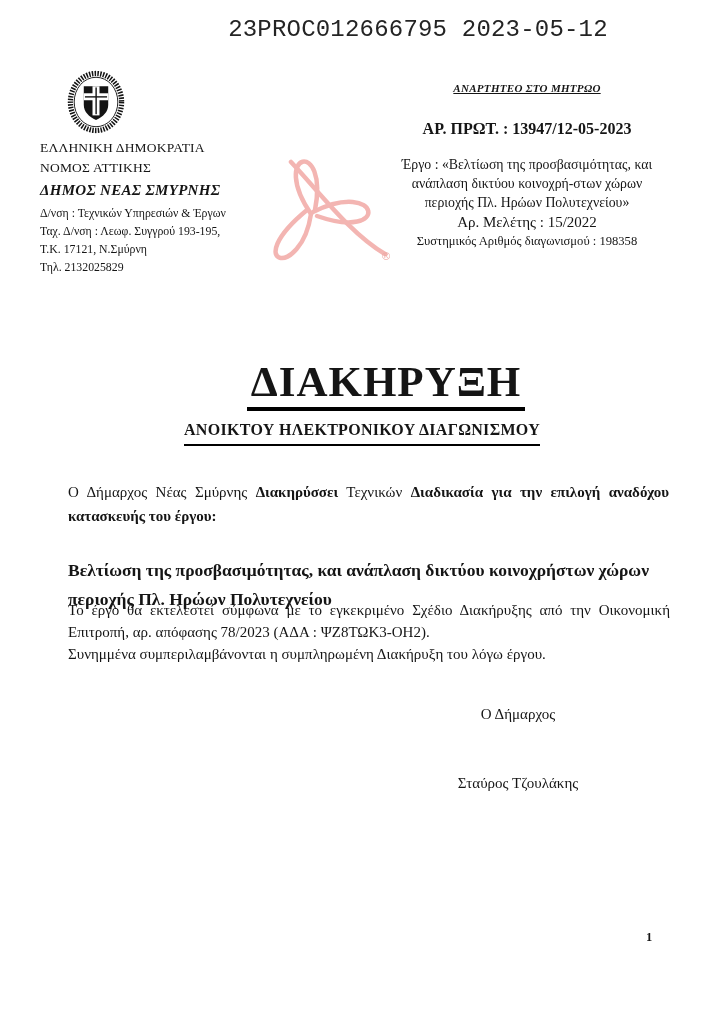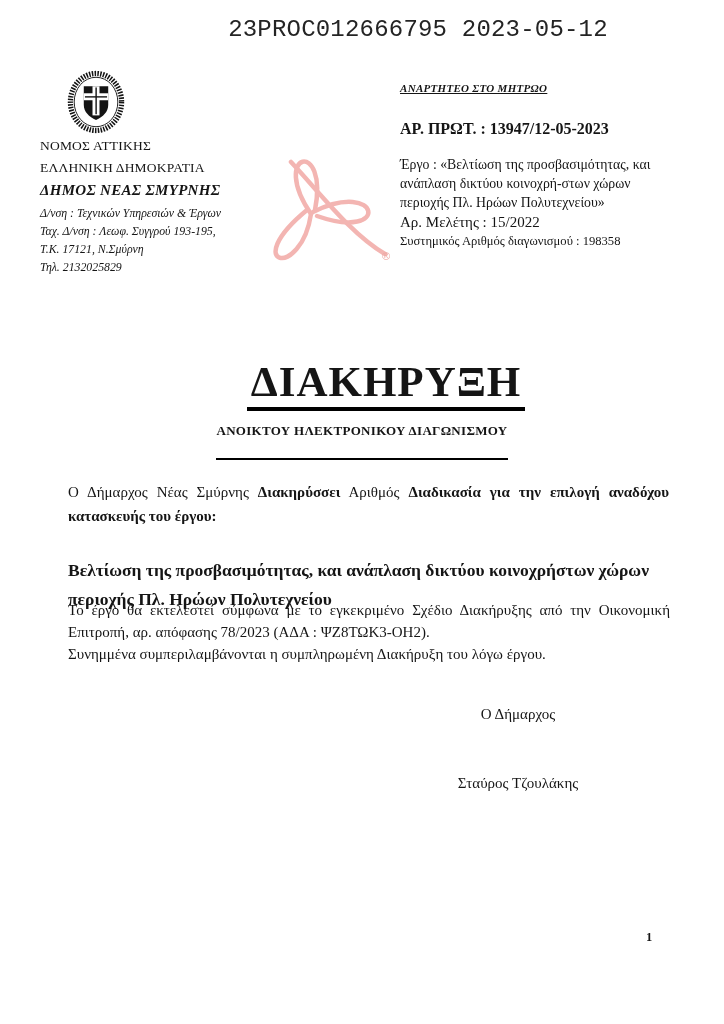--- a/index.html
+++ b/index.html
@@ -34,21 +34,21 @@
   .ag-line.first { margin-top: 6px; }
   .ag-muni {
     margin-top: 6px;
     font-size: 15px;
     font-weight: bold;
     font-style: italic;
     letter-spacing: 0.3px;
     white-space: nowrap;
   }
   .ag-small { font-size: 11.8px; line-height: 18px; white-space: nowrap; }
-  .ag-small-wrap { margin-top: 5px; font-style: italic; }
+  .ag-small-wrap { margin-top: 5px; }
 
   
   .sig-flower { position: absolute; left: 233px; top: 134px; width: 164px; height: 148px; z-index: 1; }
   .sig-reg {
     position: absolute; left: 382px; top: 250px; z-index: 1;
     font-family: "Liberation Sans", sans-serif;
     font-size: 11px; color: #eda9a5;
   }
   .sig-name {
     position: absolute; left: 229px; top: 72px; width: 190px; z-index: 2;
@@ -56,21 +56,21 @@
     font-size: 35px; line-height: 1.34; color: #1c1c1c;
     word-break: break-all;
   }
   .sig-details {
     position: absolute; left: 229px; top: 224px; width: 196px; z-index: 2;
     font-family: "Liberation Sans", sans-serif;
     font-size: 23px; line-height: 1.39; color: #1c1c1c;
   }
 
   
-  .proto { position: absolute; left: 400px; top: 82px; width: 254px; }
+  .proto { position: absolute; left: 400px; top: 82px; width: 254px; text-align: center; }
   .proto-posted {
     font-style: italic; font-weight: 600; font-size: 11px;
     text-decoration: underline; letter-spacing: 0.3px;
   }
   .proto-no { margin-top: 26px; font-weight: bold; font-size: 16px; }
   .proto-project { margin-top: 17px; font-size: 13.8px; line-height: 1.38; }
   .proto-study { margin-top: 2px; font-size: 15px; }
   .proto-system { margin-top: 3px; font-size: 12.6px; }
 
   
@@ -79,24 +79,24 @@
     display: inline-block;
     font-size: 43px; font-weight: bold; line-height: 1.12;
     letter-spacing: 1px;
     border-bottom: 4px solid #000;
     padding: 0 4px 1px 4px;
     margin-left: 48px;
   }
   .subtitle-wrap { position: absolute; top: 421px; left: 0; width: 100%; text-align: center; }
   .subtitle-text {
     display: inline-block;
-    font-size: 13px; font-weight: bold;
+    font-size: 16px; font-weight: bold;
     letter-spacing: 0.3px;
     border-bottom: 2px solid #000;
-    padding-bottom: 19px;
+    padding-bottom: 5px;
   }
 
   
   .intro {
     position: absolute; left: 68px; top: 480px; width: 601px;
     font-size: 15px; line-height: 1.6; text-align: justify; margin: 0;
   }
   .project-title {
     position: absolute; left: 68px; top: 556px; width: 601px;
     text-align: left; font-weight: bold; font-size: 17.5px; line-height: 1.65;
@@ -125,22 +125,22 @@
         <ellipse cx="50" cy="55" rx="44" ry="49" fill="none" stroke="#141414" stroke-width="9" stroke-dasharray="2.6 2.2"></ellipse>
         <ellipse cx="50" cy="55" rx="37.5" ry="42.5" fill="#ffffff"></ellipse>
         <ellipse cx="50" cy="55" rx="37.5" ry="42.5" fill="none" stroke="#141414" stroke-width="1.6"></ellipse>
         <path d="M29 28 H71 V60 C71 72 62 80 50 86 C38 80 29 72 29 60 Z" fill="#141414"></path>
         <rect x="44" y="28" width="12" height="50" fill="#ffffff"></rect>
         <rect x="29" y="40" width="42" height="12" fill="#ffffff"></rect>
         <rect x="49" y="30" width="2.4" height="46" fill="#141414"></rect>
         <rect x="31" y="45" width="38" height="2.4" fill="#141414"></rect>
       </svg>
     </div>
+    <div class="ag-line first">ΕΛΛΗΝΙΚΗ ΔΗΜΟΚΡΑΤΙΑ</div>
     <div class="ag-line">ΝΟΜΟΣ ΑΤΤΙΚΗΣ</div>
-    <div class="ag-line first">ΕΛΛΗΝΙΚΗ ΔΗΜΟΚΡΑΤΙΑ</div>
     <div class="ag-muni">ΔΗΜΟΣ ΝΕΑΣ ΣΜΥΡΝΗΣ</div>
     <div class="ag-small-wrap">
       <div class="ag-small">Δ/νση : Τεχνικών Υπηρεσιών &amp; Έργων</div>
       <div class="ag-small">Ταχ. Δ/νση : Λεωφ. Συγγρού 193-195,</div>
       <div class="ag-small">Τ.Κ. 17121, Ν.Σμύρνη</div>
       <div class="ag-small">Τηλ. 2132025829</div>
     </div>
   </div>
 
   <div class="sig-flower">
@@ -163,21 +163,21 @@
     <div class="proto-system">Συστημικός Αριθμός διαγωνισμού : 198358</div>
   </div>
 
   <div class="title-wrap">
     <span class="title-text">ΔΙΑΚΗΡΥΞΗ</span>
   </div>
   <div class="subtitle-wrap">
     <span class="subtitle-text">ΑΝΟΙΚΤΟΥ ΗΛΕΚΤΡΟΝΙΚΟΥ ΔΙΑΓΩΝΙΣΜΟΥ</span>
   </div>
 
-  <p class="intro"><span>Ο Δήμαρχος Νέας Σμύρνης </span><b>Διακηρύσσει</b><span> Αριθμός </span><b>Διαδικασία  για την επιλογή αναδόχου κατασκευής του έργου:</b></p>
+  <p class="intro"><span>Ο Δήμαρχος Νέας Σμύρνης </span><b>Διακηρύσσει</b><span> Τεχνικών </span><b>Διαδικασία  για την επιλογή αναδόχου κατασκευής του έργου:</b></p>
 
   <div class="project-title">Βελτίωση της προσβασιμότητας, και ανάπλαση δικτύου κοινοχρήστων χώρων περιοχής Πλ. Ηρώων Πολυτεχνείου</div>
 
   <p class="para"><span>Το έργο θα εκτελεστεί σύμφωνα με το εγκεκριμένο Σχέδιο Διακήρυξης από την Οικονομική Επιτροπή, αρ. απόφασης 78/2023 (ΑΔΑ :  ΨΖ8ΤΩΚ3-ΟΗ2).</span><br><span>Συνημμένα συμπεριλαμβάνονται η συμπληρωμένη Διακήρυξη του λόγω έργου.</span></p>
 
   <div class="signoff">
     <div>Ο Δήμαρχος</div>
     <div class="signoff-name">Σταύρος Τζουλάκης</div>
   </div>
 

